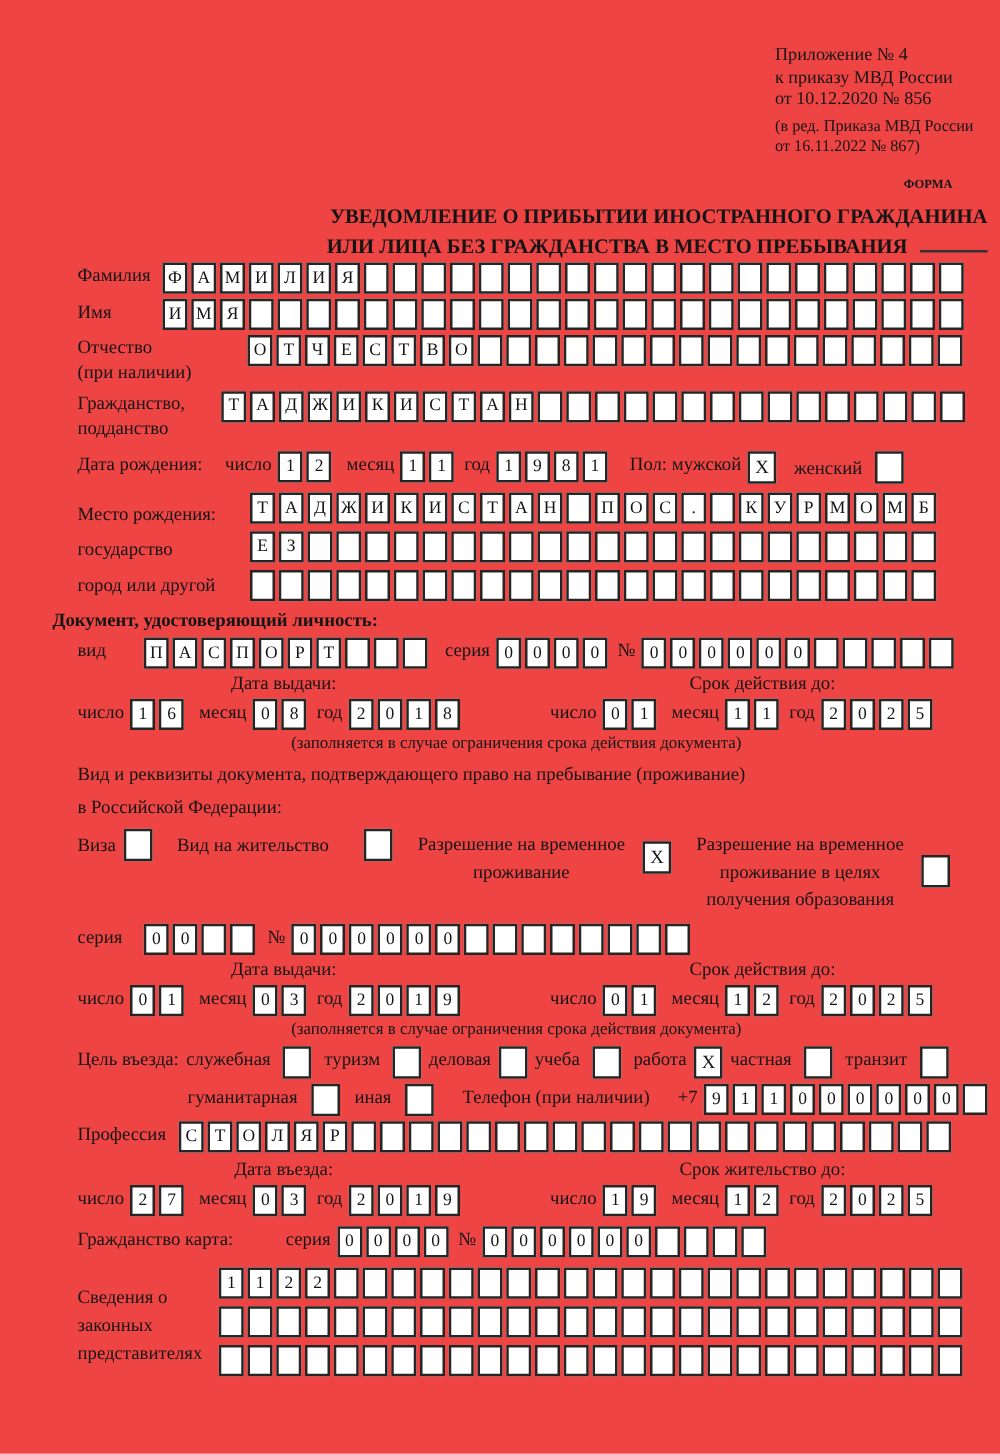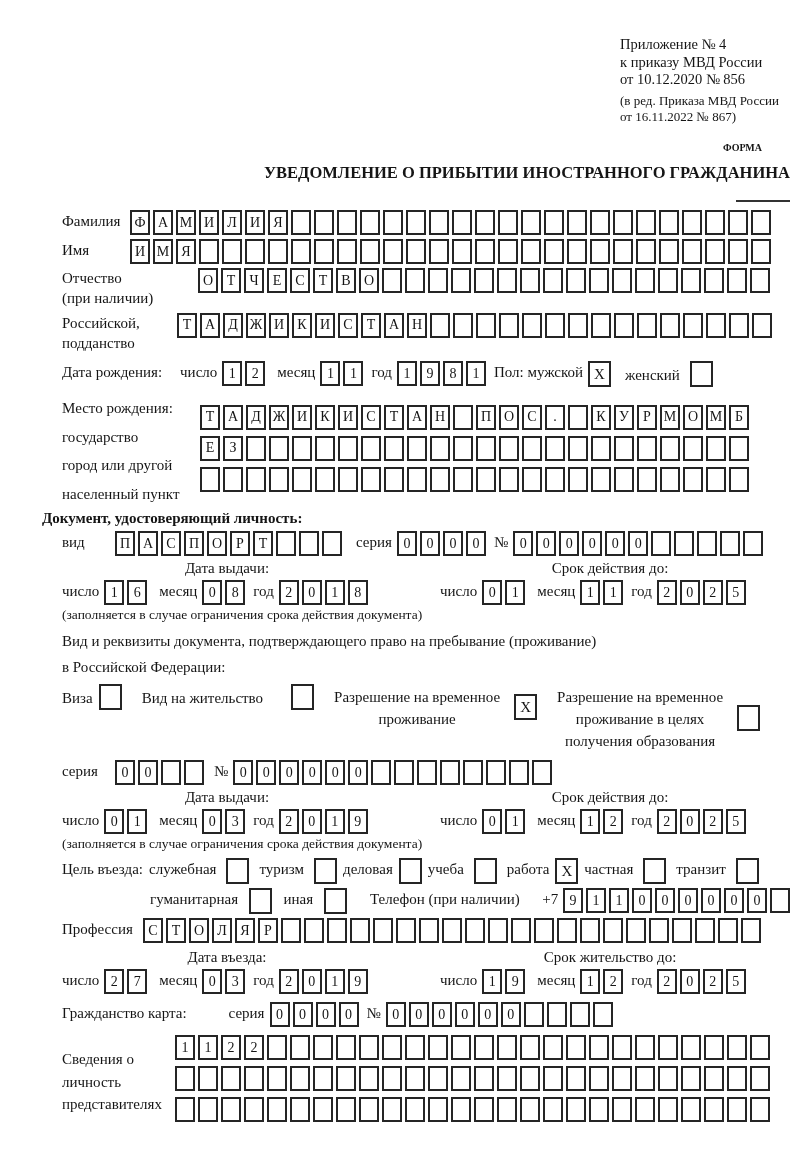--- a/index.html
+++ b/index.html
@@ -1,17 +1,17 @@
 <!DOCTYPE html>
 <html lang="ru"><head>
 <meta charset="utf-8">
 <style>
   html,body{margin:0;padding:0;background:#e8e8e8}
   .page{
-    position:relative;width:800px;height:1163px;margin:0 auto;background:#ffffff;
+    position:relative;width:800px;height:1163px;margin:0 auto;background:#ef4444;
     font-family:"Liberation Serif","DejaVu Serif",serif;color:#151515;font-size:15px;
     box-sizing:border-box;padding:36px 10px 0 62px;overflow:hidden;
   }
   .hdr{margin-left:558px;line-height:1.22;font-size:14.5px}
   .hdr-small{font-size:13px;margin-top:4px;line-height:1.25}
   .forma{font-weight:bold;text-align:right;padding-right:28px;margin-top:16px;font-size:10px}
   .title{font-weight:bold;text-align:right;font-size:16.5px;line-height:1.5;margin-top:8px}
   .title-underline{display:inline-block;width:54px;border-bottom:2.5px solid #333;margin-left:10px;height:14px}
   .sec1{font-weight:bold;font-size:15px;margin:20px 0 14px -24px;text-align:center;letter-spacing:.2px}
   .row{display:flex;align-items:flex-start;margin-bottom:4px}
@@ -24,21 +24,21 @@
       display:flex;align-items:center;justify-content:center;font-size:15px;background:#fff}
   .w68{width:68px}.w136{width:136px}.w115{width:115px}.w138{width:138px}.w53{width:53px}.w81{width:81px}.w113{width:113px}
   .heading-center{font-weight:bold;margin:2px 0 4px -20px;font-size:15px}
   .dates{display:flex;margin-top:2px}
   .dcol-l{width:330px}
   .dcol-r{margin-left:48px;width:340px}
   .dhead{text-align:center;margin-bottom:3px}
   .dline{display:flex;align-items:flex-start}
   .dlbl{padding-top:3px;margin-right:5px}
   .dlbl-m{padding-top:3px;margin:0 5px 0 12px}
-  .note{font-size:13.5px;text-align:left;padding-right:26px;margin:2px 0 6px 0}
+  .note{font-size:13.5px;text-align:center;padding-right:26px;margin:2px 0 6px 0}
   .intro{line-height:1.7;margin-top:6px}
   .opts{display:flex;align-items:flex-start;margin-top:4px;margin-bottom:8px}
   .opt{display:flex;align-items:center}
   .opt .txt{padding-top:3px}
   .center{text-align:center;line-height:1.45}
   .gap6{width:6px}.gap10{width:10px}.gap14{width:14px}.gap20{width:20px}.gap28{width:28px}
   .blk{display:flex;align-items:center;margin-bottom:6px}
   .cellrows .cells{margin-bottom:6px}
 </style>
 </head>
@@ -54,21 +54,21 @@
       <div>(в ред. Приказа МВД России</div>
       <div>от 16.11.2022 № 867)</div>
     </div>
   </div>
 
   <div class="forma">ФОРМА</div>
 
   <div class="title">
     <div>УВЕДОМЛЕНИЕ О ПРИБЫТИИ ИНОСТРАННОГО ГРАЖДАНИНА</div>
     <div>
-      <span class="title-underline"></span>
+      <span>ИЛИ ЛИЦА БЕЗ ГРАЖДАНСТВА В МЕСТО ПРЕБЫВАНИЯ</span><span class="title-underline"></span>
     </div>
   </div>
 
 
   <div class="row">
     <div class="lbl w68">Фамилия</div>
     <div class="cells">
         <span class="cell">Ф</span>
         <span class="cell">А</span>
         <span class="cell">М</span>
@@ -163,21 +163,21 @@
         <span class="cell"></span>
         <span class="cell"></span>
         <span class="cell"></span>
         <span class="cell"></span>
         <span class="cell"></span>
       </div>
   </div>
 
   <div class="row" style="margin-bottom:8px">
     <div class="lbl2 w115">
-      <div>Российской,</div>
+      <div>Гражданство,</div>
       <div>подданство</div>
     </div>
     <div class="cells">
         <span class="cell">Т</span>
         <span class="cell">А</span>
         <span class="cell">Д</span>
         <span class="cell">Ж</span>
         <span class="cell">И</span>
         <span class="cell">К</span>
         <span class="cell">И</span>
@@ -215,35 +215,34 @@
         <span class="cell">1</span>
         <span class="cell">1</span>
       </div>
     <div class="dlbl-m" style="margin-left:8px">год</div>
     <div class="cells">
         <span class="cell">1</span>
         <span class="cell">9</span>
         <span class="cell">8</span>
         <span class="cell">1</span>
       </div>
-    <div class="dlbl-m" style="margin-left:8px">
+    <div class="dlbl-m" style="margin-left:18px">
       <span>Пол:</span>
       <span>мужской</span>
     </div>
     <div class="cb">X</div>
     <div class="dlbl-m" style="margin:3px 10px 0 14px">женский</div>
     <div class="cb"></div>
   </div>
 
   <div class="blk" style="margin-bottom:2px">
     <div class="lbl2 w138" style="line-height:1.9">
       <div>Место рождения:</div>
       <div>государство</div>
       <div>город или другой</div>
-      <div>населенный пункт</div>
     </div>
     <div class="cellrows">
       <div class="cells">
           <span class="cell">Т</span>
           <span class="cell">А</span>
           <span class="cell">Д</span>
           <span class="cell">Ж</span>
           <span class="cell">И</span>
           <span class="cell">К</span>
           <span class="cell">И</span>
@@ -679,21 +678,21 @@
         <span class="cell"></span>
         <span class="cell"></span>
         <span class="cell"></span>
         <span class="cell"></span>
       </div>
   </div>
 
   <div class="blk">
     <div class="lbl2 w113" style="line-height:1.5">
       <div>Сведения о</div>
-      <div>личность</div>
+      <div>законных</div>
       <div>представителях</div>
 
     </div>
     <div class="cellrows">
       <div class="cells">
           <span class="cell">1</span>
           <span class="cell">1</span>
           <span class="cell">2</span>
           <span class="cell">2</span>
           <span class="cell"></span>

